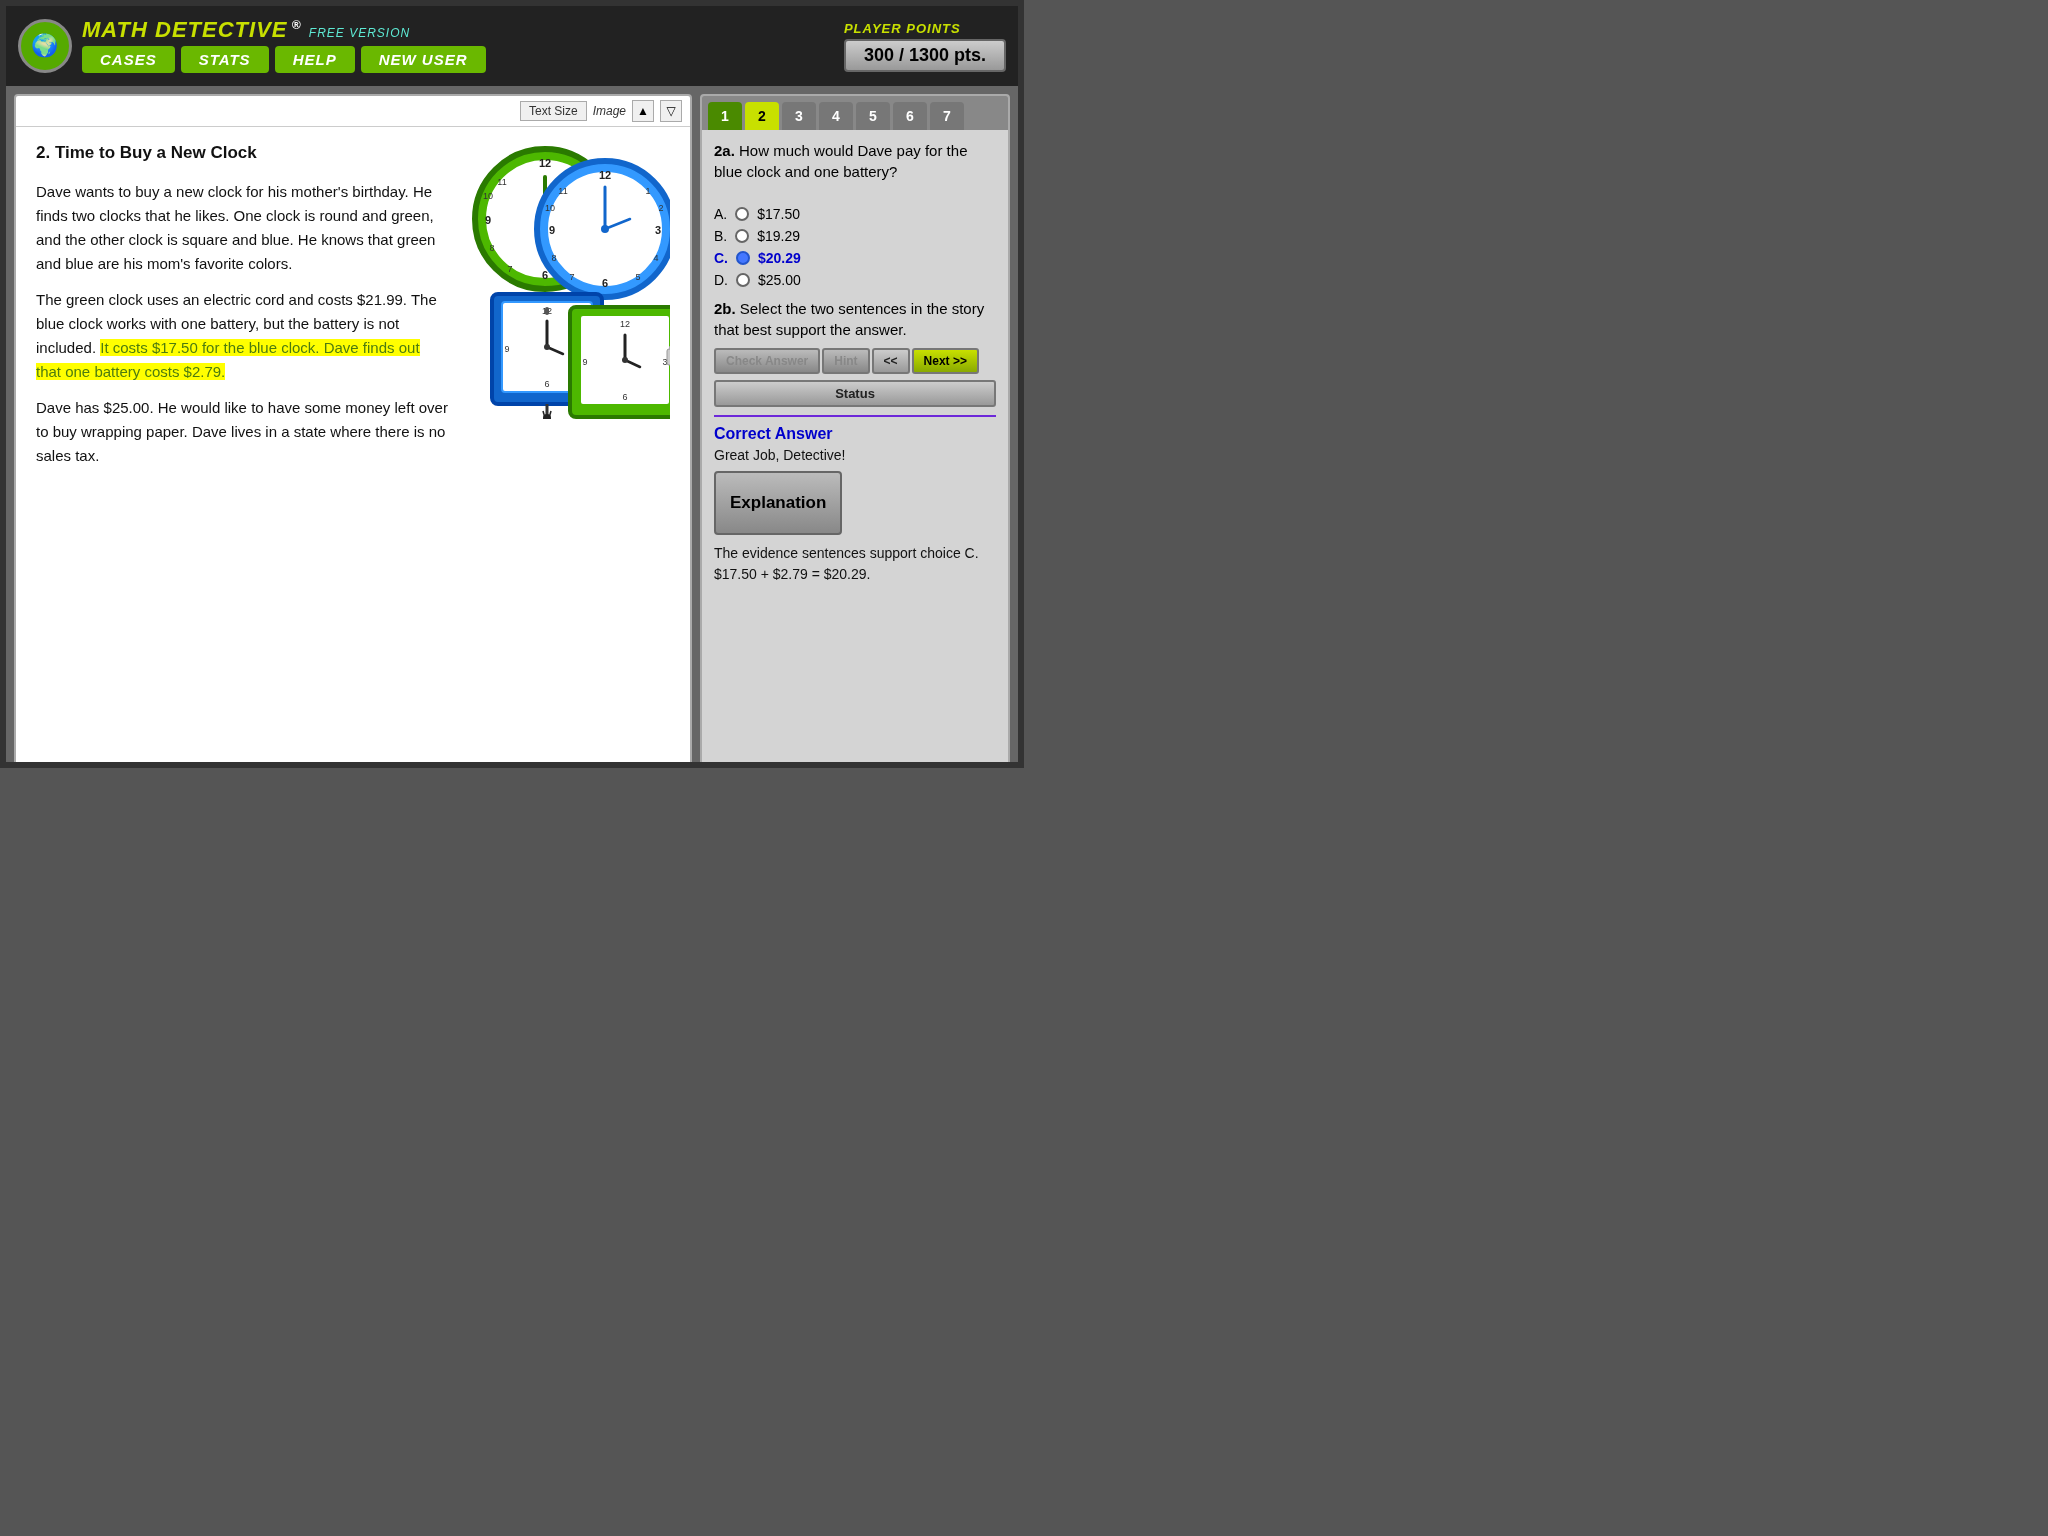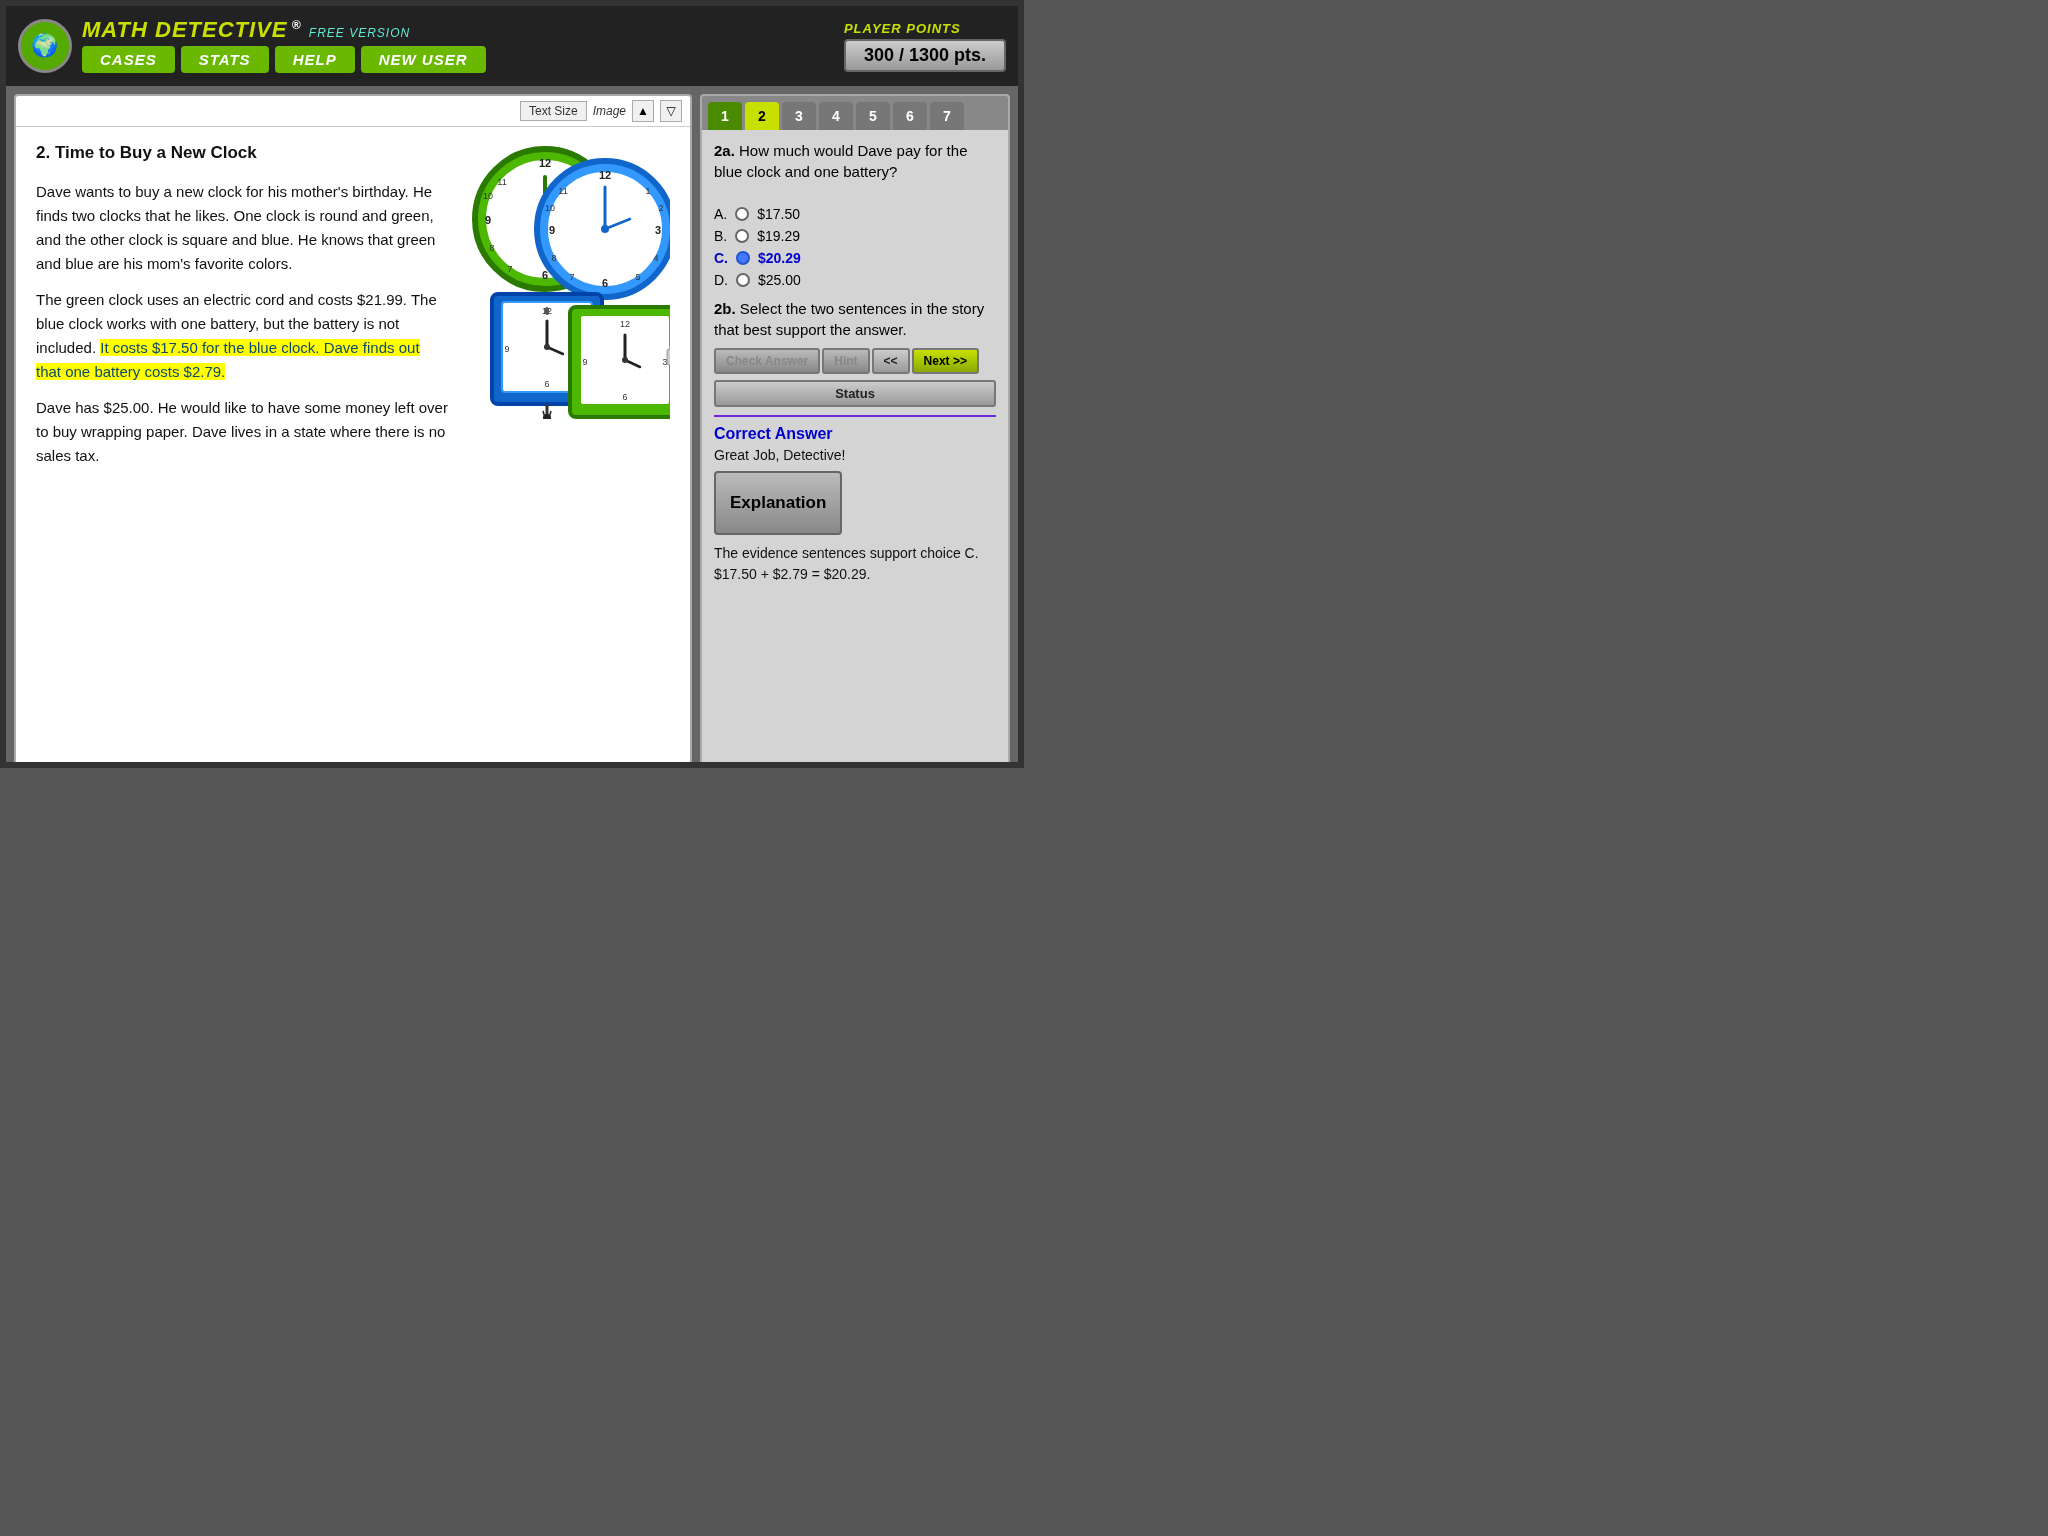--- a/index.html
+++ b/index.html
@@ -161,21 +161,21 @@
       margin-bottom: 14px;
     }
     #story-paragraph-1 {
       margin-bottom: 12px;
     }
     #story-paragraph-2 {
       margin-bottom: 12px;
     }
     .highlight-yellow {
       background: #ffff00;
-      color: #0c4a6e;
+      color: #4d7c0f;
     }
     #story-paragraph-3 {
       margin-bottom: 12px;
     }
 
     
     #clock-illustration {
       width: 210px;
       flex-shrink: 0;
     }

